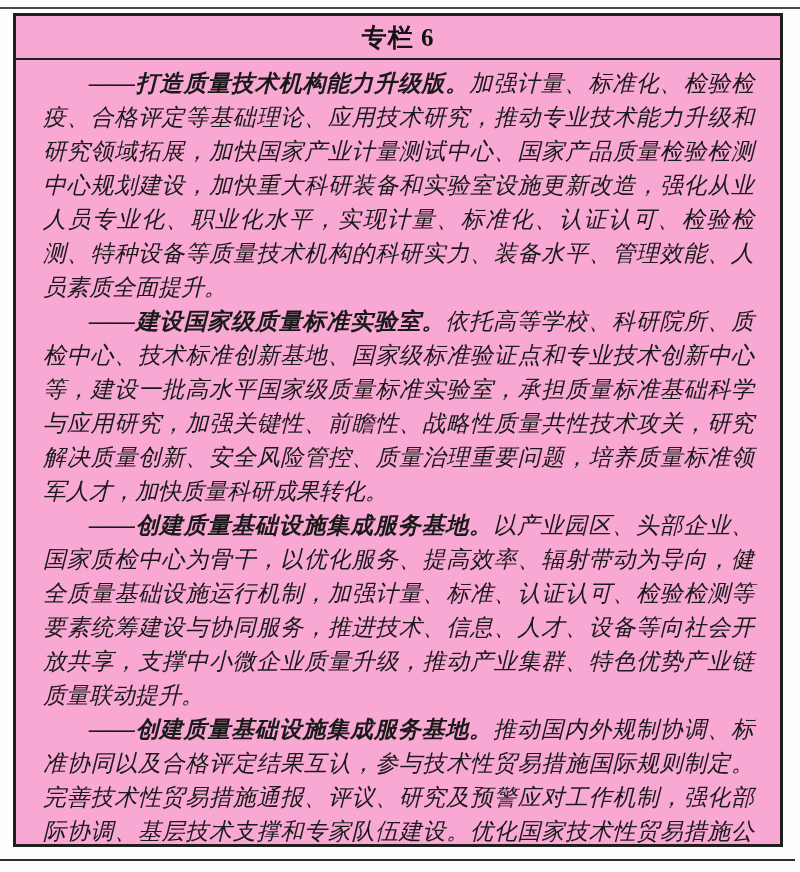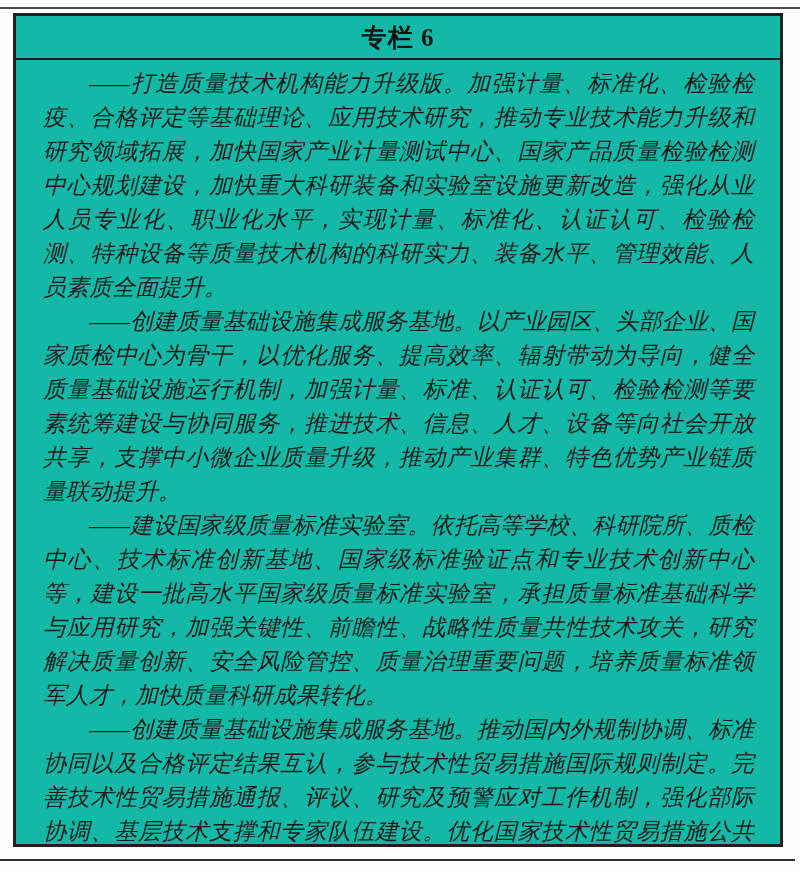--- a/index.html
+++ b/index.html
@@ -24,21 +24,21 @@
     height: 2px;
     background: #4a4a4a;
   }
   .panel {
     position: absolute;
     left: 13px;
     top: 13px;
     width: 770px;
     height: 834px;
     border: 3px solid #1f1f1f;
-    background: #14b8a6;
+    background: #f9a8d4;
     box-sizing: border-box;
     overflow: hidden;
   }
   .panel-header {
     height: 42px;
     border-bottom: 2px solid #1f1f1f;
     display: flex;
     align-items: center;
     justify-content: center;
     gap: 16px;
@@ -53,21 +53,21 @@
     line-height: 34px;
     text-align: justify;
     font-style: italic;
     color: #1a1a1a;
   }
   .panel-body p {
     margin: 0;
     text-indent: 2em;
   }
   .lead {
-    font-weight: normal;
+    font-weight: bold;
   }
   .bottom-rule {
     position: absolute;
     top: 859px;
     left: 0;
     width: 795px;
     height: 2px;
     background: #2e2e2e;
   }
 </style>
@@ -82,24 +82,24 @@
 
     <div class="panel-header">
       <span>专栏 6</span>
     </div>
 
     <div class="panel-body">
       <p>
         <span class="lead">——打造质量技术机构能力升级版。</span><span>加强计量、标准化、检验检疫、合格评定等基础理论、应用技术研究，推动专业技术能力升级和研究领域拓展，加快国家产业计量测试中心、国家产品质量检验检测中心规划建设，加快重大科研装备和实验室设施更新改造，强化从业人员专业化、职业化水平，实现计量、标准化、认证认可、检验检测、特种设备等质量技术机构的科研实力、装备水平、管理效能、人员素质全面提升。</span>
       </p>
       <p>
-        <span class="lead">——创建质量基础设施集成服务基地。</span><span>以产业园区、头部企业、国家质检中心为骨干，以优化服务、提高效率、辐射带动为导向，健全质量基础设施运行机制，加强计量、标准、认证认可、检验检测等要素统筹建设与协同服务，推进技术、信息、人才、设备等向社会开放共享，支撑中小微企业质量升级，推动产业集群、特色优势产业链质量联动提升。</span>
+        <span class="lead">——建设国家级质量标准实验室。</span><span>依托高等学校、科研院所、质检中心、技术标准创新基地、国家级标准验证点和专业技术创新中心等，建设一批高水平国家级质量标准实验室，承担质量标准基础科学与应用研究，加强关键性、前瞻性、战略性质量共性技术攻关，研究解决质量创新、安全风险管控、质量治理重要问题，培养质量标准领军人才，加快质量科研成果转化。</span>
       </p>
       <p>
-        <span class="lead">——建设国家级质量标准实验室。</span><span>依托高等学校、科研院所、质检中心、技术标准创新基地、国家级标准验证点和专业技术创新中心等，建设一批高水平国家级质量标准实验室，承担质量标准基础科学与应用研究，加强关键性、前瞻性、战略性质量共性技术攻关，研究解决质量创新、安全风险管控、质量治理重要问题，培养质量标准领军人才，加快质量科研成果转化。</span>
+        <span class="lead">——创建质量基础设施集成服务基地。</span><span>以产业园区、头部企业、国家质检中心为骨干，以优化服务、提高效率、辐射带动为导向，健全质量基础设施运行机制，加强计量、标准、认证认可、检验检测等要素统筹建设与协同服务，推进技术、信息、人才、设备等向社会开放共享，支撑中小微企业质量升级，推动产业集群、特色优势产业链质量联动提升。</span>
       </p>
       <p>
         <span class="lead">——创建质量基础设施集成服务基地。</span><span>推动国内外规制协调、标准协同以及合格评定结果互认，参与技术性贸易措施国际规则制定。完善技术性贸易措施通报、评议、研究及预警应对工作机制，强化部际协调、基层技术支撑和专家队伍建设。优化国家技术性贸易措施公共信息和技术服务，加强通报咨询中心和研究评议基地建设。</span>
       </p>
     </div>
 
   </div>
 
   <div class="bottom-rule"></div>
 

